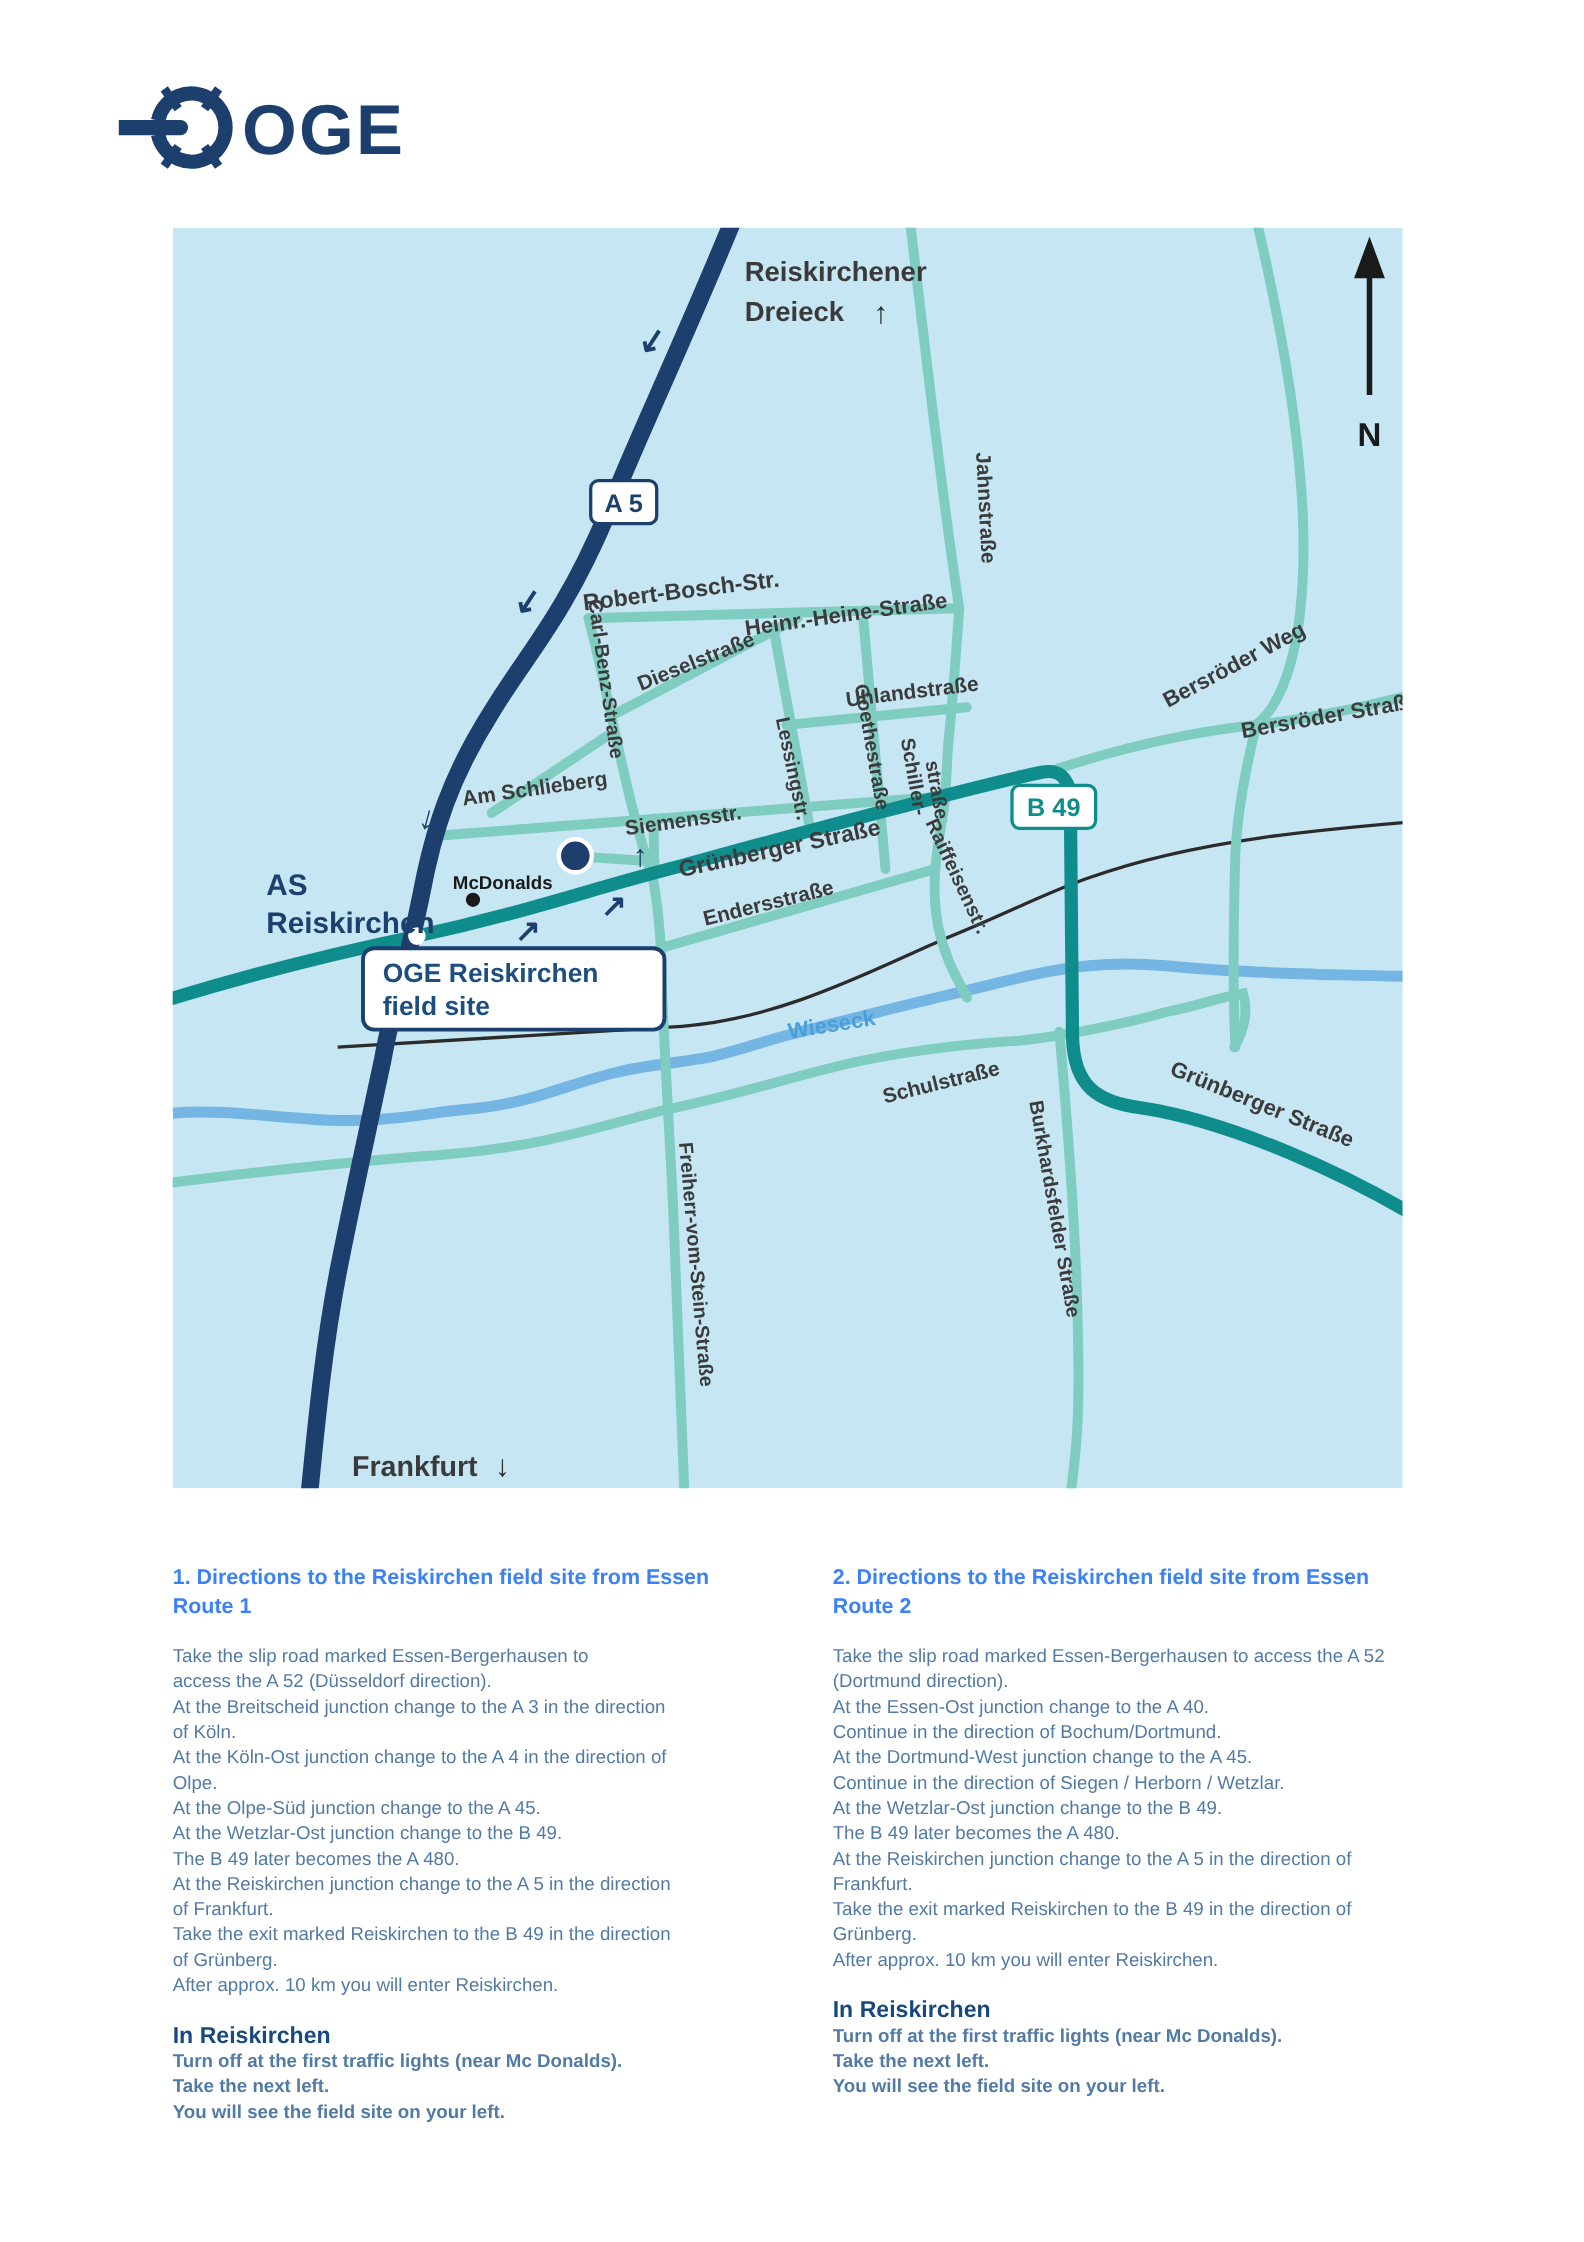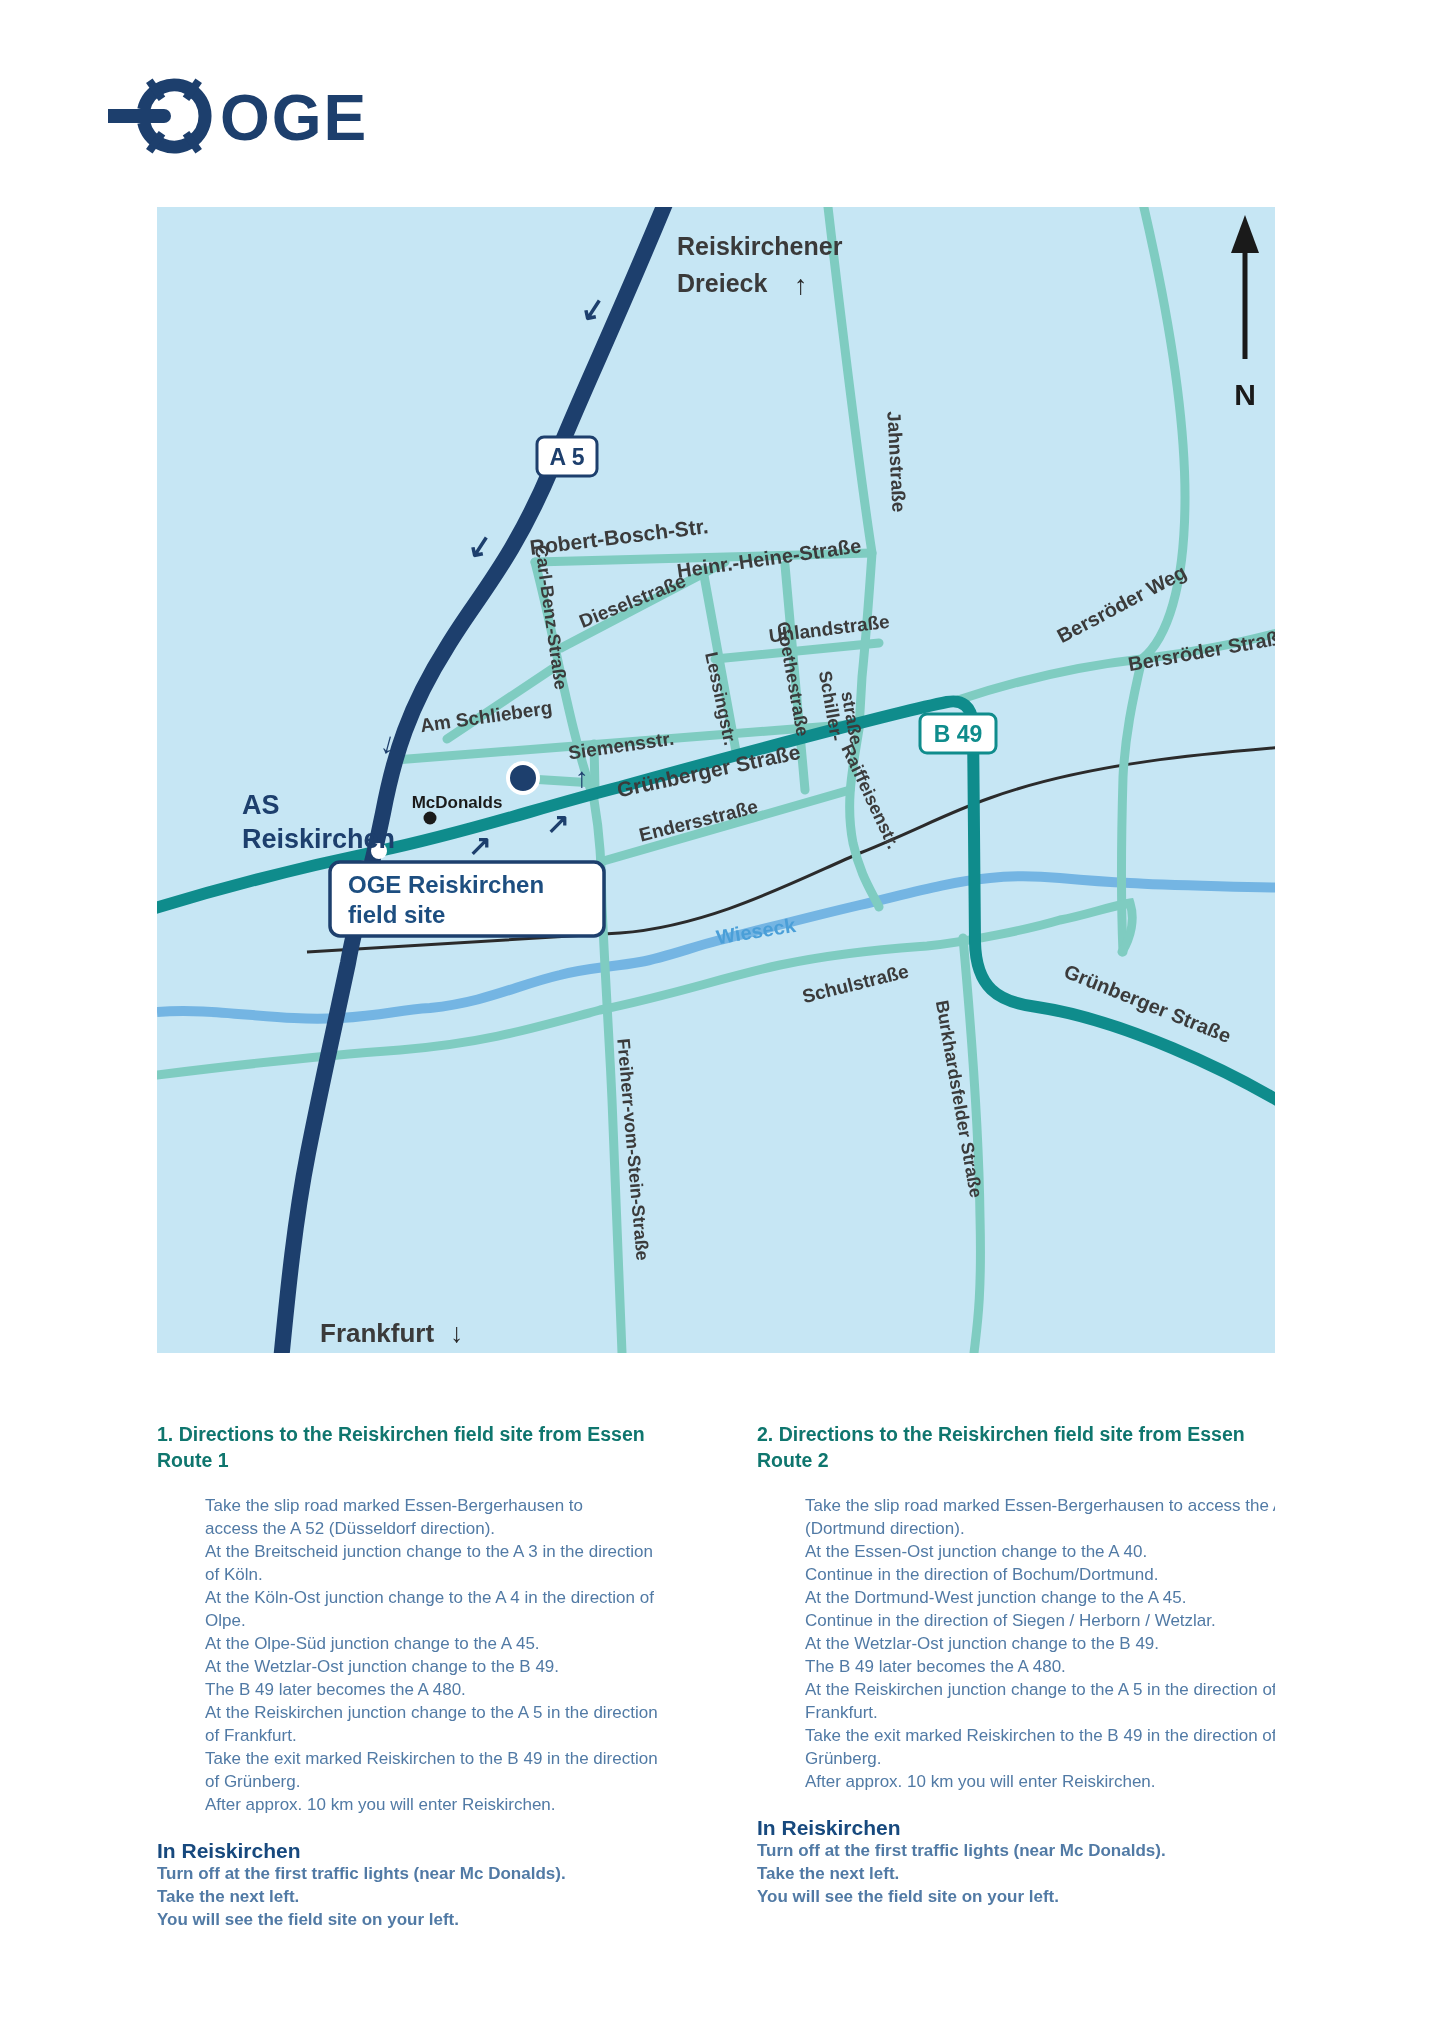--- a/index.html
+++ b/index.html
@@ -7,22 +7,22 @@
         font-family:"Liberation Sans",sans-serif;}
   
   #logo{position:absolute;left:108px;top:68px;}
   #address{position:absolute;right:130px;top:76px;text-align:right;
            font-size:15px;line-height:21px;color:#557fa9;}
   #address .bold{color:#1d4e80;font-weight:bold;}
   
   #mapwrap{position:absolute;left:157px;top:207px;width:1153px;height:1146px;}
   
   .col{position:absolute;width:565px;color:#517aa5;font-size:17px;line-height:23px;}
-  .col h3{margin:0;font-size:19.5px;line-height:26px;color:#0f766e;white-space:pre-line;}
-  .col .body{margin-top:21px;white-space:pre-line;margin-left:48px;}
+  .col h3{margin:0;font-size:19.5px;line-height:26px;color:#3b82f6;white-space:pre-line;}
+  .col .body{margin-top:21px;white-space:pre-line;}
   .col h4{margin:23px 0 0 0;font-size:21px;line-height:23px;color:#17497e;white-space:pre-line;}
   .col .subbody{margin:0;white-space:pre-line;font-weight:bold;}
   #col1{left:157px;top:1421px;}
   #col2{left:757px;top:1421px;}
   #datenote{position:absolute;left:1352px;top:1028px;transform:rotate(90deg);
             transform-origin:0 0;font-size:13px;color:#5a7a95;white-space:nowrap;}
   .svgtext{font-family:"Liberation Sans",sans-serif;}
 </style>
 </head>
 <body>

